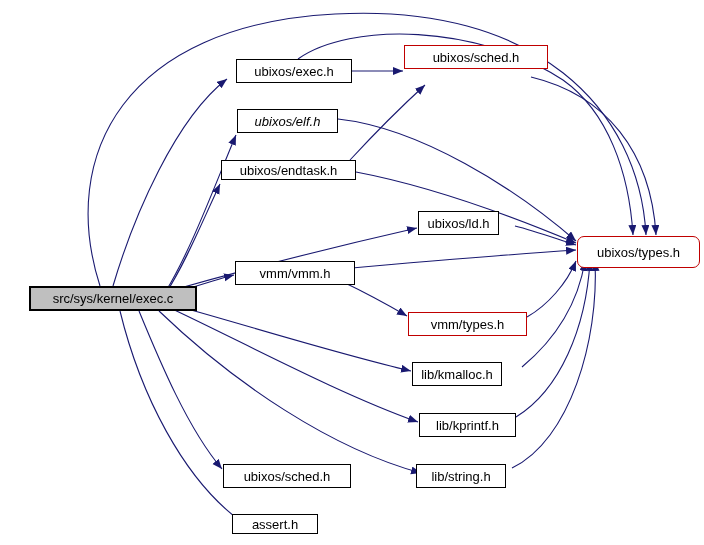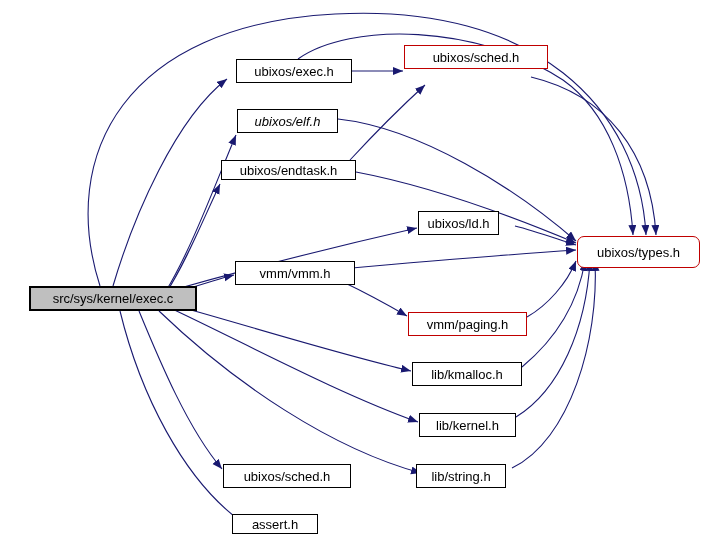--- a/index.html
+++ b/index.html
@@ -77,20 +77,20 @@
   </svg>
   <div id="nodes">
       <div class="node root" style="left: 9px; top: 286px; width: 168px; height: 25px; margin-left: 20px;">src/sys/kernel/exec.c</div>
       <div class="node normal" style="left: 228px; top: 59px; width: 116px; height: 24px; margin-left: 8px;">ubixos/exec.h</div>
       <div class="node truncated" style="left: 404px; top: 45px; width: 144px; height: 24px;">ubixos/sched.h</div>
       <div class="node normal" style="left: 237px; top: 109px; width: 101px; height: 24px; font-style: italic;">ubixos/elf.h</div>
       <div class="node normal" style="left: 221px; top: 160px; width: 135px; height: 20px;">ubixos/endtask.h</div>
       <div class="node normal" style="left: 418px; top: 211px; width: 81px; height: 24px;">ubixos/ld.h</div>
       <div class="node truncated" style="left: 577px; top: 236px; width: 123px; height: 32px; border-radius: 7px;">ubixos/types.h</div>
       <div class="node normal" style="left: 235px; top: 261px; width: 120px; height: 24px;">vmm/vmm.h</div>
-      <div class="node truncated" style="left: 408px; top: 312px; width: 119px; height: 24px;">vmm/paging.h</div>
-      <div class="node normal" style="left: 412px; top: 362px; width: 110px; height: 24px;">lib/kmalloc.h</div>
-      <div class="node normal" style="left: 419px; top: 413px; width: 97px; height: 24px;">lib/kernel.h</div>
+      <div class="node truncated" style="left: 408px; top: 312px; width: 119px; height: 24px;">vmm/types.h</div>
+      <div class="node normal" style="left: 412px; top: 362px; width: 90px; height: 24px;">lib/kmalloc.h</div>
+      <div class="node normal" style="left: 419px; top: 413px; width: 97px; height: 24px;">lib/kprintf.h</div>
       <div class="node normal" style="left: 223px; top: 464px; width: 128px; height: 24px;">ubixos/sched.h</div>
       <div class="node normal" style="left: 416px; top: 464px; width: 90px; height: 24px;">lib/string.h</div>
       <div class="node normal" style="left: 232px; top: 514px; width: 86px; height: 20px;">assert.h</div>
     </div>
 </div>
 
 </body></html>

